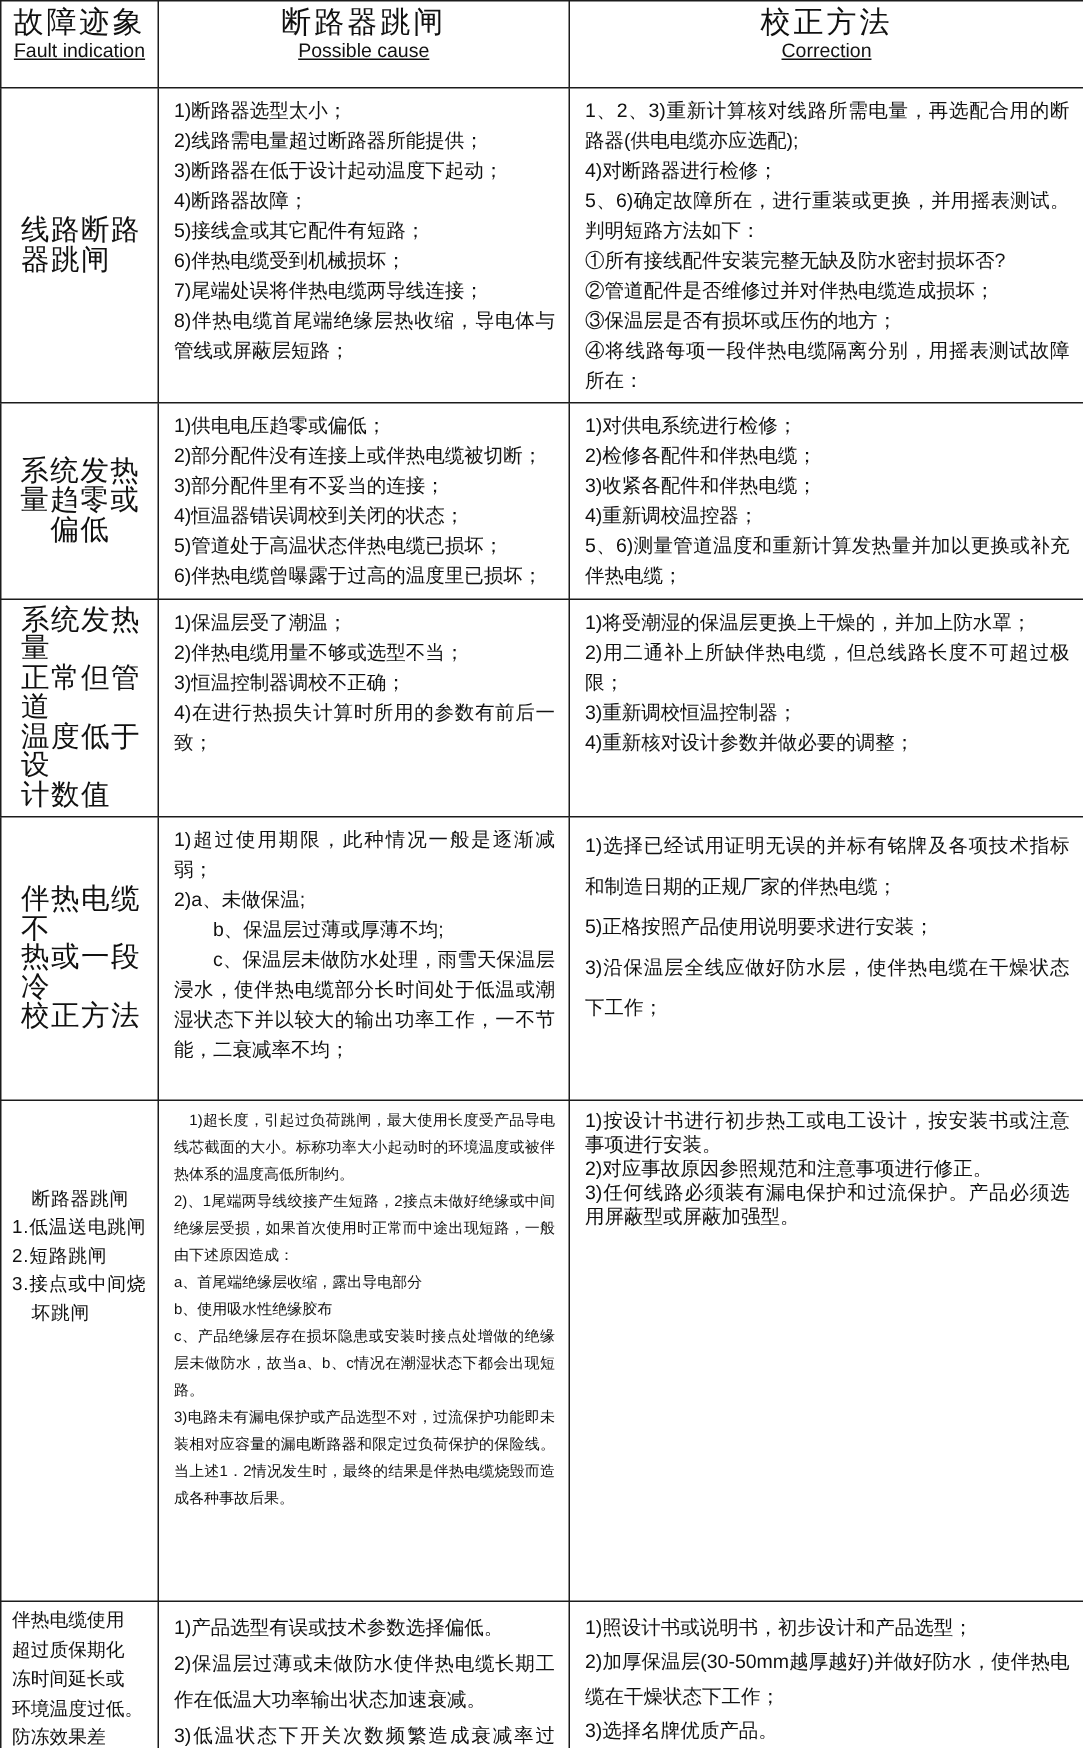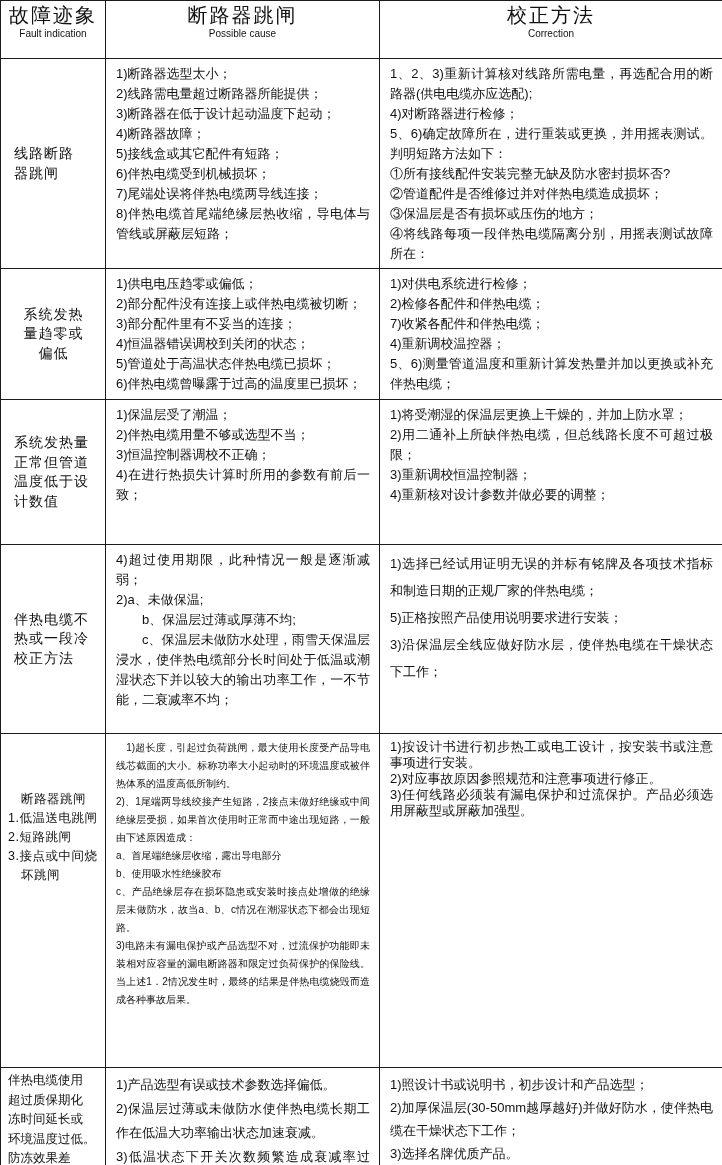--- a/index.html
+++ b/index.html
@@ -30,26 +30,27 @@
     padding: 2px 2px 14px 2px;
   }
   th.hd .zh {
     display: block;
     font-size: 20px;
     line-height: 19px;
     letter-spacing: 2px;
   }
   th.hd .en {
     display: block;
-    font-size: 10px;
+    font-size: 13px;
     line-height: 17px;
+    text-decoration: underline;
   }
   td.fault-cell {
     vertical-align: middle;
-    font-size: 14px;
+    font-size: 19px;
     line-height: 19.5px;
     padding: 2px 4px 2px 13px;
     white-space: pre-line;
     letter-spacing: 1px;
   }
   td.cause-cell, td.corr-cell {
     vertical-align: top;
     font-size: 13px;
     line-height: 20px;
     padding: 5px 9px 4px 10px;
@@ -139,21 +140,21 @@
 量趋零或
 偏低</td>
         <td class="cause-cell">1)供电电压趋零或偏低；
 2)部分配件没有连接上或伴热电缆被切断；
 3)部分配件里有不妥当的连接；
 4)恒温器错误调校到关闭的状态；
 5)管道处于高温状态伴热电缆已损坏；
 6)伴热电缆曾曝露于过高的温度里已损坏；</td>
         <td class="corr-cell">1)对供电系统进行检修；
 2)检修各配件和伴热电缆；
-7)收紧各配件和伴热电缆；
+3)收紧各配件和伴热电缆；
 4)重新调校温控器；
 5、6)测量管道温度和重新计算发热量并加以更换或补充伴热电缆；</td>
       </tr>
       <tr class="r3">
         <td class="fault-cell">系统发热量
 正常但管道
 温度低于设
 计数值</td>
         <td class="cause-cell">1)保温层受了潮温；
 2)伴热电缆用量不够或选型不当；
@@ -161,21 +162,21 @@
 4)在进行热损失计算时所用的参数有前后一致；</td>
         <td class="corr-cell">1)将受潮湿的保温层更换上干燥的，并加上防水罩；
 2)用二通补上所缺伴热电缆，但总线路长度不可超过极限；
 3)重新调校恒温控制器；
 4)重新核对设计参数并做必要的调整；</td>
       </tr>
       <tr class="r4">
         <td class="fault-cell">伴热电缆不
 热或一段冷
 校正方法</td>
-        <td class="cause-cell">4)超过使用期限，此种情况一般是逐渐减弱；
+        <td class="cause-cell">1)超过使用期限，此种情况一般是逐渐减弱；
 2)a、未做保温;
 　　b、保温层过薄或厚薄不均;
 　　c、保温层未做防水处理，雨雪天保温层浸水，使伴热电缆部分长时间处于低温或潮湿状态下并以较大的输出功率工作，一不节能，二衰减率不均；</td>
         <td class="corr-cell">1)选择已经试用证明无误的并标有铭牌及各项技术指标和制造日期的正规厂家的伴热电缆；
 5)正格按照产品使用说明要求进行安装；
 3)沿保温层全线应做好防水层，使伴热电缆在干燥状态下工作；</td>
       </tr>
       <tr class="r5">
         <td class="fault-cell">　断路器跳闸
 1.低温送电跳闸

